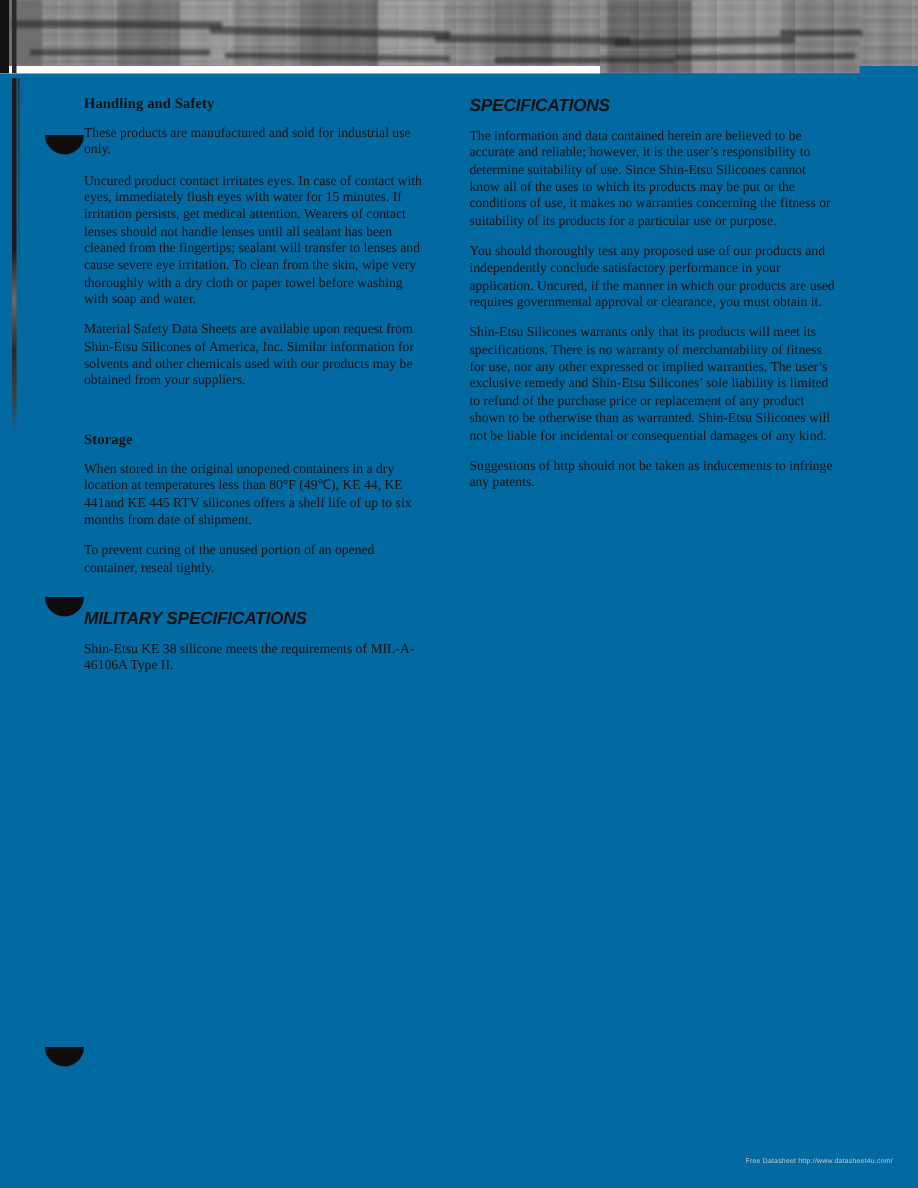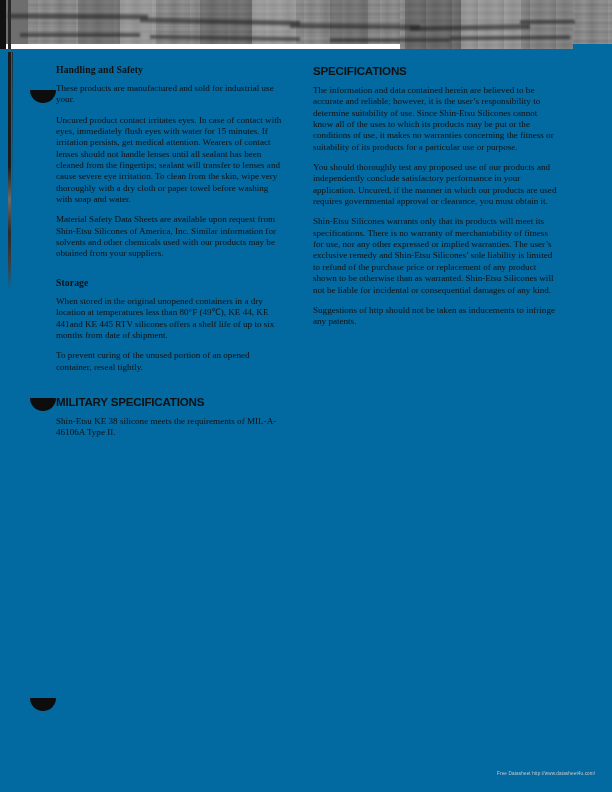--- a/index.html
+++ b/index.html
@@ -136,31 +136,32 @@
     font-family: "Liberation Serif", serif;
     font-weight: bold;
     font-size: 9.7px;
     line-height: 12px;
     margin: 0 0 7px 0;
     letter-spacing: 0.1px;
   }
   .h-sans {
     font-family: "Liberation Sans", sans-serif;
     font-weight: bold;
+    font-style: italic;
     font-size: 11.6px;
     line-height: 13px;
     letter-spacing: -0.2px;
     margin: 0 0 8px 0;
   }
   p.para {
     margin: 0 0 9px 0;
   }
   p.para:last-child { margin-bottom: 0; }
 
-  .sec-gap-storage { margin-top: 17px; }
+  .sec-gap-storage { margin-top: 28px; }
   .sec-gap-mil     { margin-top: 22px; }
 
   
   #watermark {
     position: absolute;
     left: 497px;
     top: 771px;
     font-family: "Liberation Sans", sans-serif;
     font-size: 4.6px;
     letter-spacing: 0.15px;
@@ -206,21 +207,21 @@
   <div id="scan-edge-line2"></div>
 
   <div class="binder-hole" style="left:30px; top:90px;"></div>
   <div class="binder-hole" style="left:30px; top:398px;"></div>
   <div class="binder-hole" style="left:30px; top:698px;"></div>
 
   <div class="column" id="col-left">
 
     <div>
       <h2 class="h-serif">Handling and Safety</h2>
-      <p class="para">These products are manufactured and sold for industrial use your.</p>
+      <p class="para">These products are manufactured and sold for industrial use only.</p>
       <p class="para">Uncured product contact irritates eyes. In case of contact with eyes, immediately flush eyes with water for 15 minutes. If irritation persists, get medical attention. Wearers of contact lenses should not handle lenses until all sealant has been cleaned from the fingertips; sealant will transfer to lenses and cause severe eye irritation. To clean from the skin, wipe very thoroughly with a dry cloth or paper towel before washing with soap and water.</p>
       <p class="para">Material Safety Data Sheets are available upon request from Shin-Etsu Silicones of America, Inc. Similar information for solvents and other chemicals used with our products may be obtained from your suppliers.</p>
     </div>
 
     <div class="sec-gap-storage">
       <h2 class="h-serif">Storage</h2>
       <p class="para">When stored in the original unopened containers in a dry location at temperatures less than 80°F (49℃), KE 44, KE 441and KE 445 RTV silicones offers a shelf life of up to six months from date of shipment.</p>
       <p class="para">To prevent curing of the unused portion of an opened container, reseal tightly.</p>
     </div>
 

